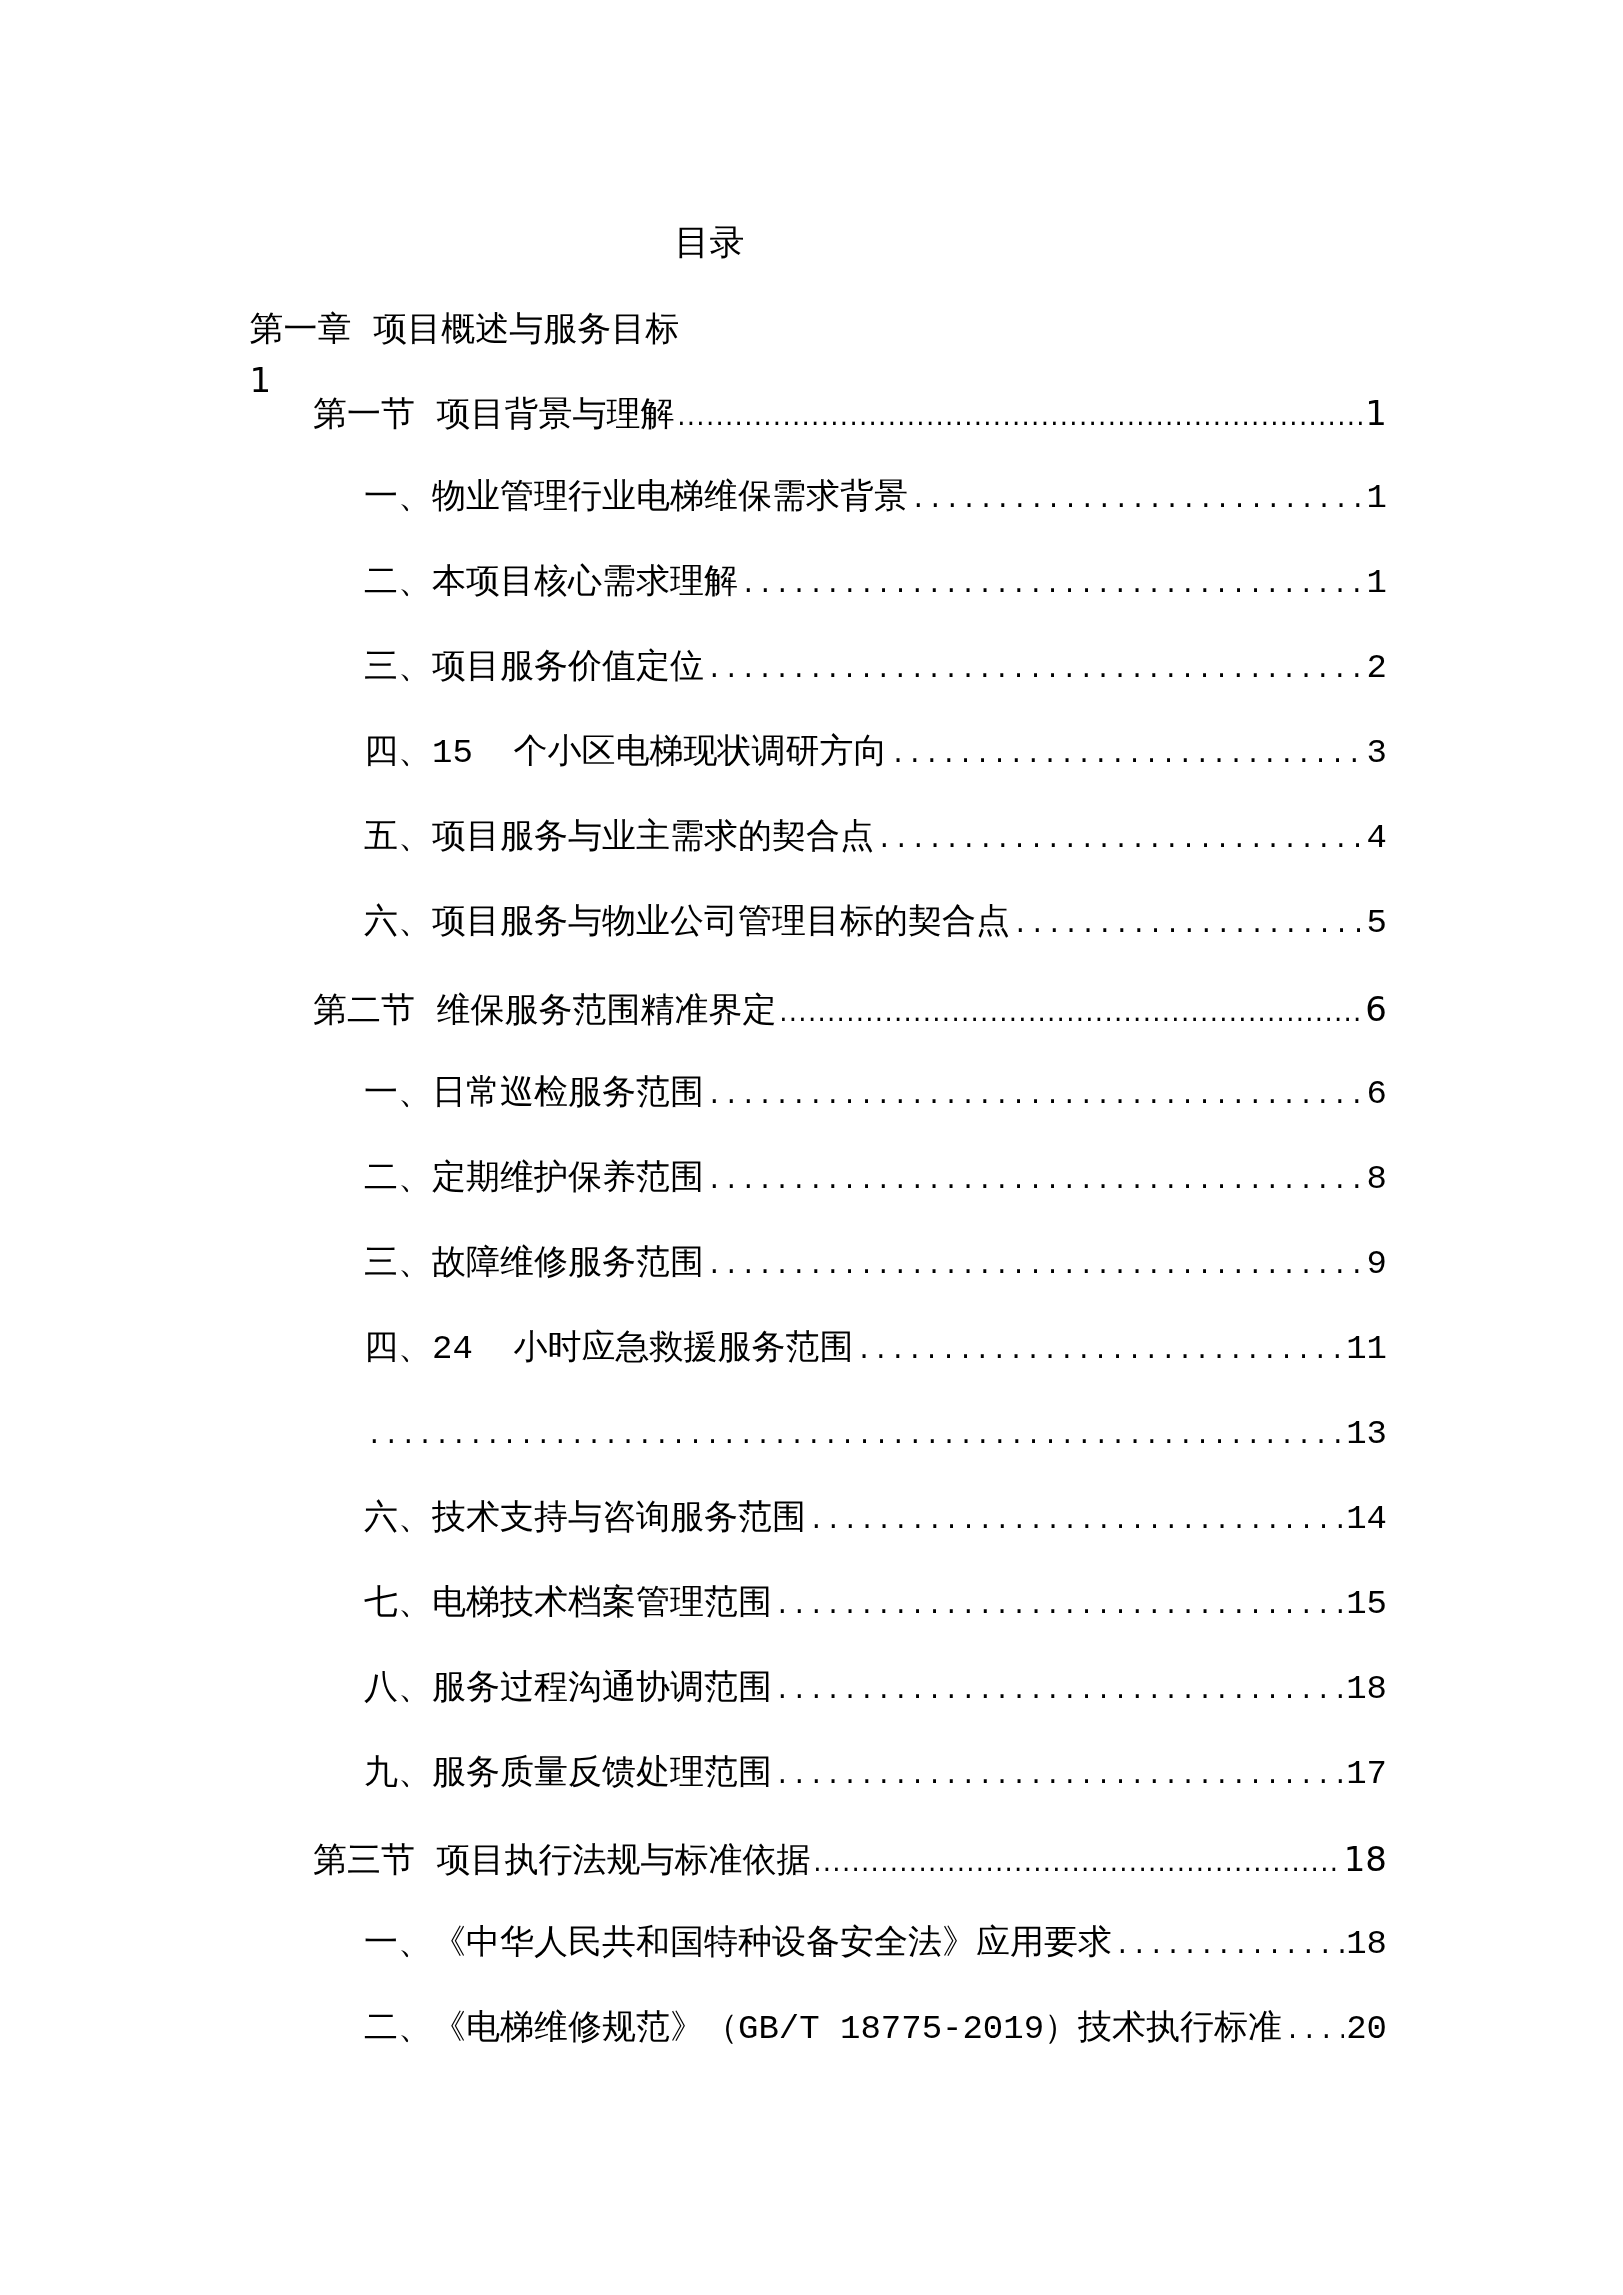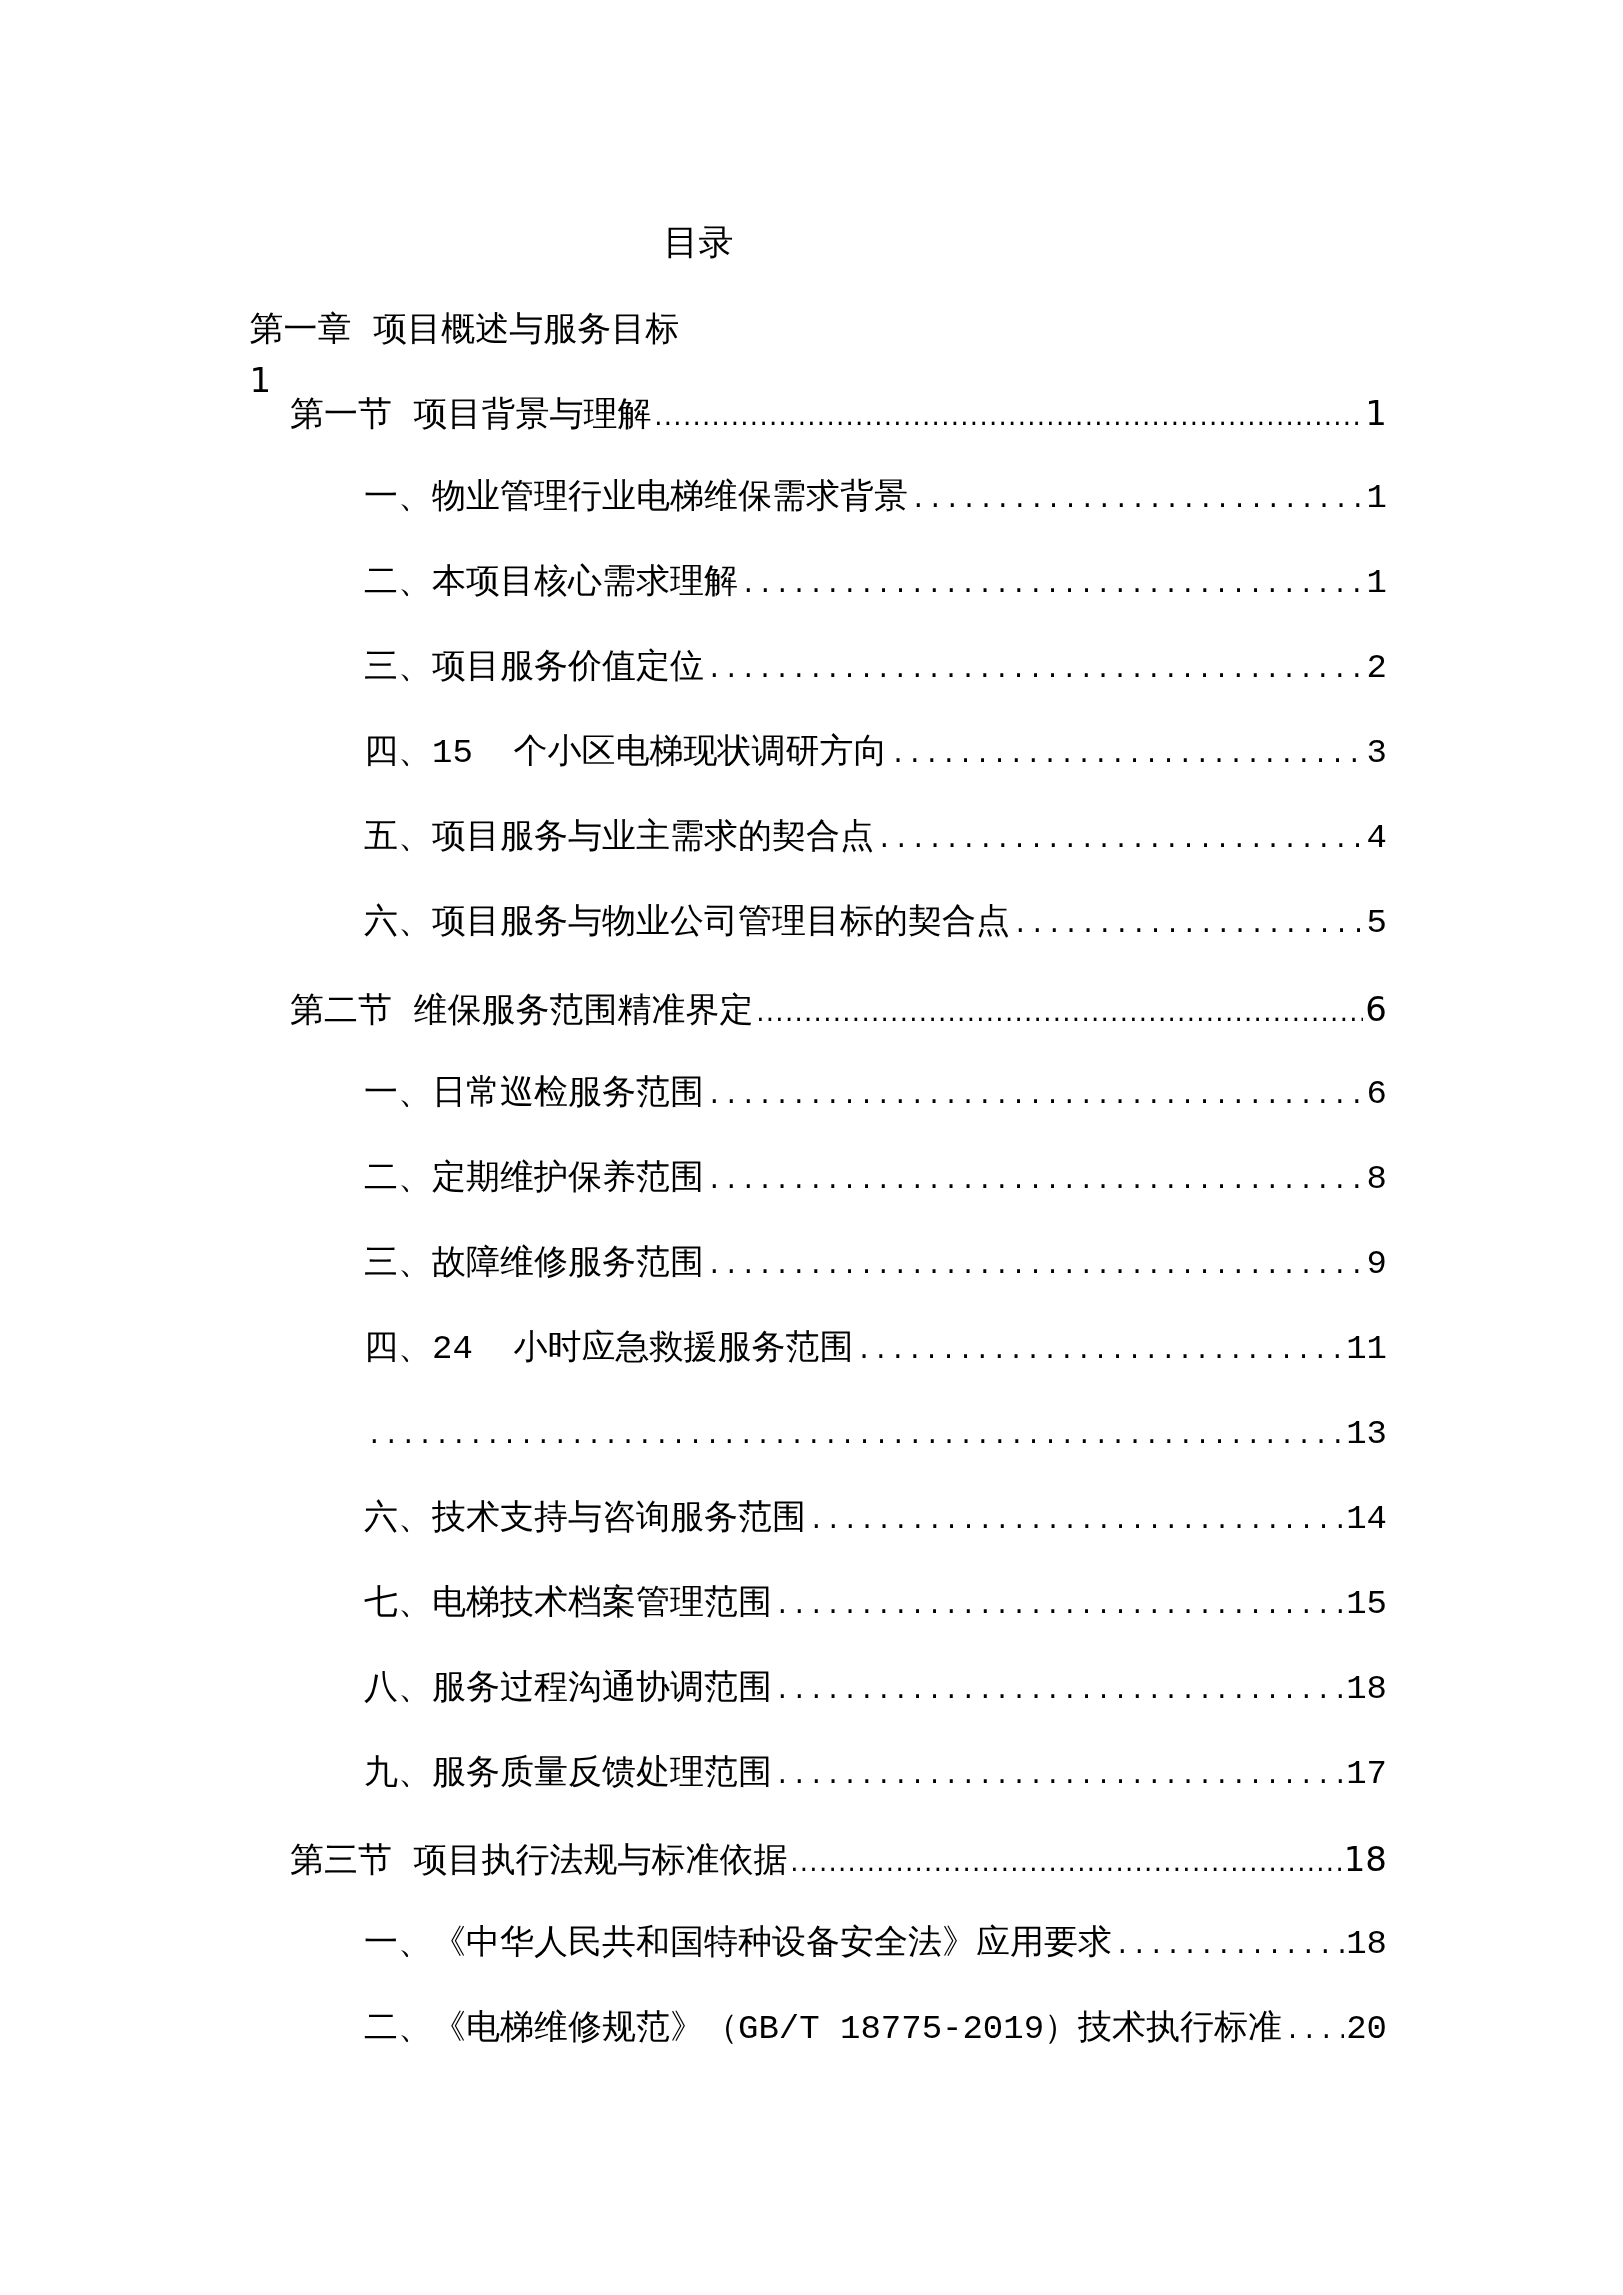--- a/index.html
+++ b/index.html
@@ -1,29 +1,29 @@
 <!DOCTYPE html>
 <html style="font-size:10.5px"><head>
 <meta charset="utf-8">
 <style>
   html, body { margin:0; padding:0; background:#ffffff; }
   body { width:1623px; height:2295px; position:relative; overflow:hidden;
          font-family:"DejaVu Sans","Liberation Sans",sans-serif; color:#000; }
   .title { position:absolute; top:216px; left:0; width:1397px; text-align:center;
-           font-size:35px; line-height:52px; }
+           font-size:35px; line-height:52px;padding-left:11px; }
   .toc { position:absolute; top:302px; left:0; width:1623px; }
   .entry { position:absolute; display:flex; align-items:baseline; right:236px;
            height:52px; font-size:34px; line-height:52px; }
   .entry .label { white-space:pre; }
   .entry .leader { flex:1; overflow:hidden; white-space:nowrap; margin:0 2.6px;
                    letter-spacing:1.3px; font-size:26px; }
   .entry .leader::before { content:"................................................................................................................................................................................................................................................"; }
   .entry .page { text-align:right; }
   .lvl1 { left:247px;flex-direction:column; }
-  .lvl2 { left:290px; }
+  .lvl2 { left:313px; }
   .lvl3 { left:364px;font-family:Liberation Mono, monospace; }
 </style>
 </head>
 <body>
 
 <div class="title">目录</div>
 
 <div class="toc">
   <div class="entry lvl1" style="top:0px">
     <span class="label">第一章  项目概述与服务目标</span>

